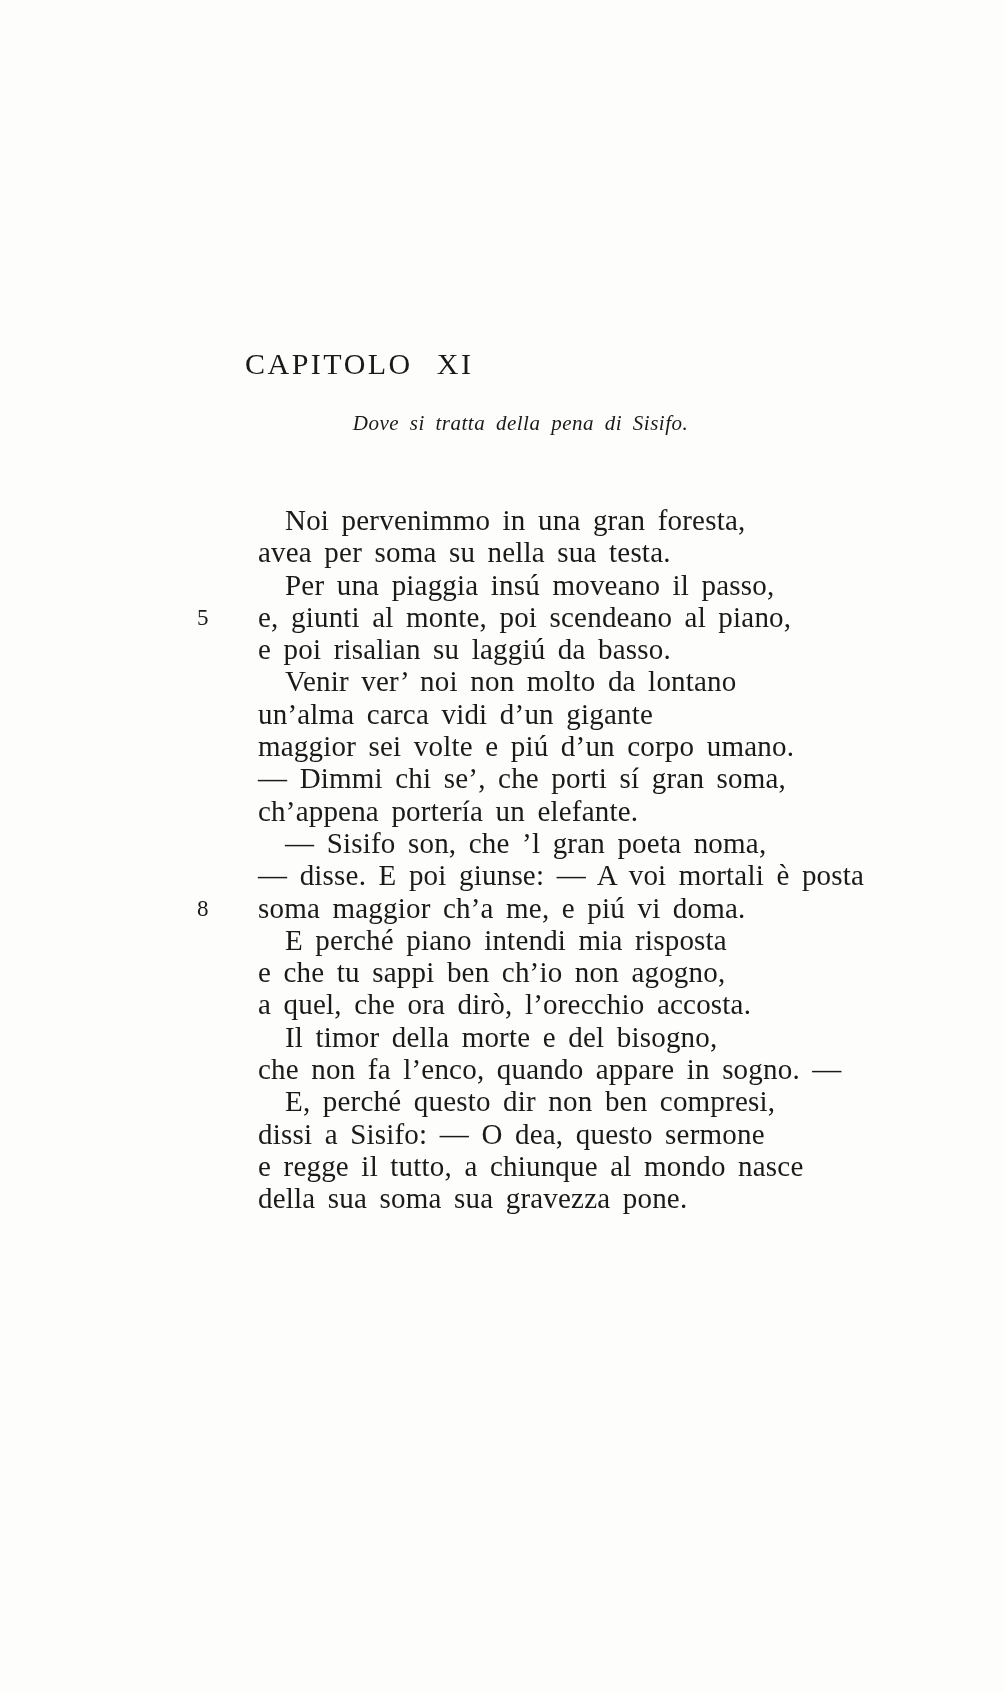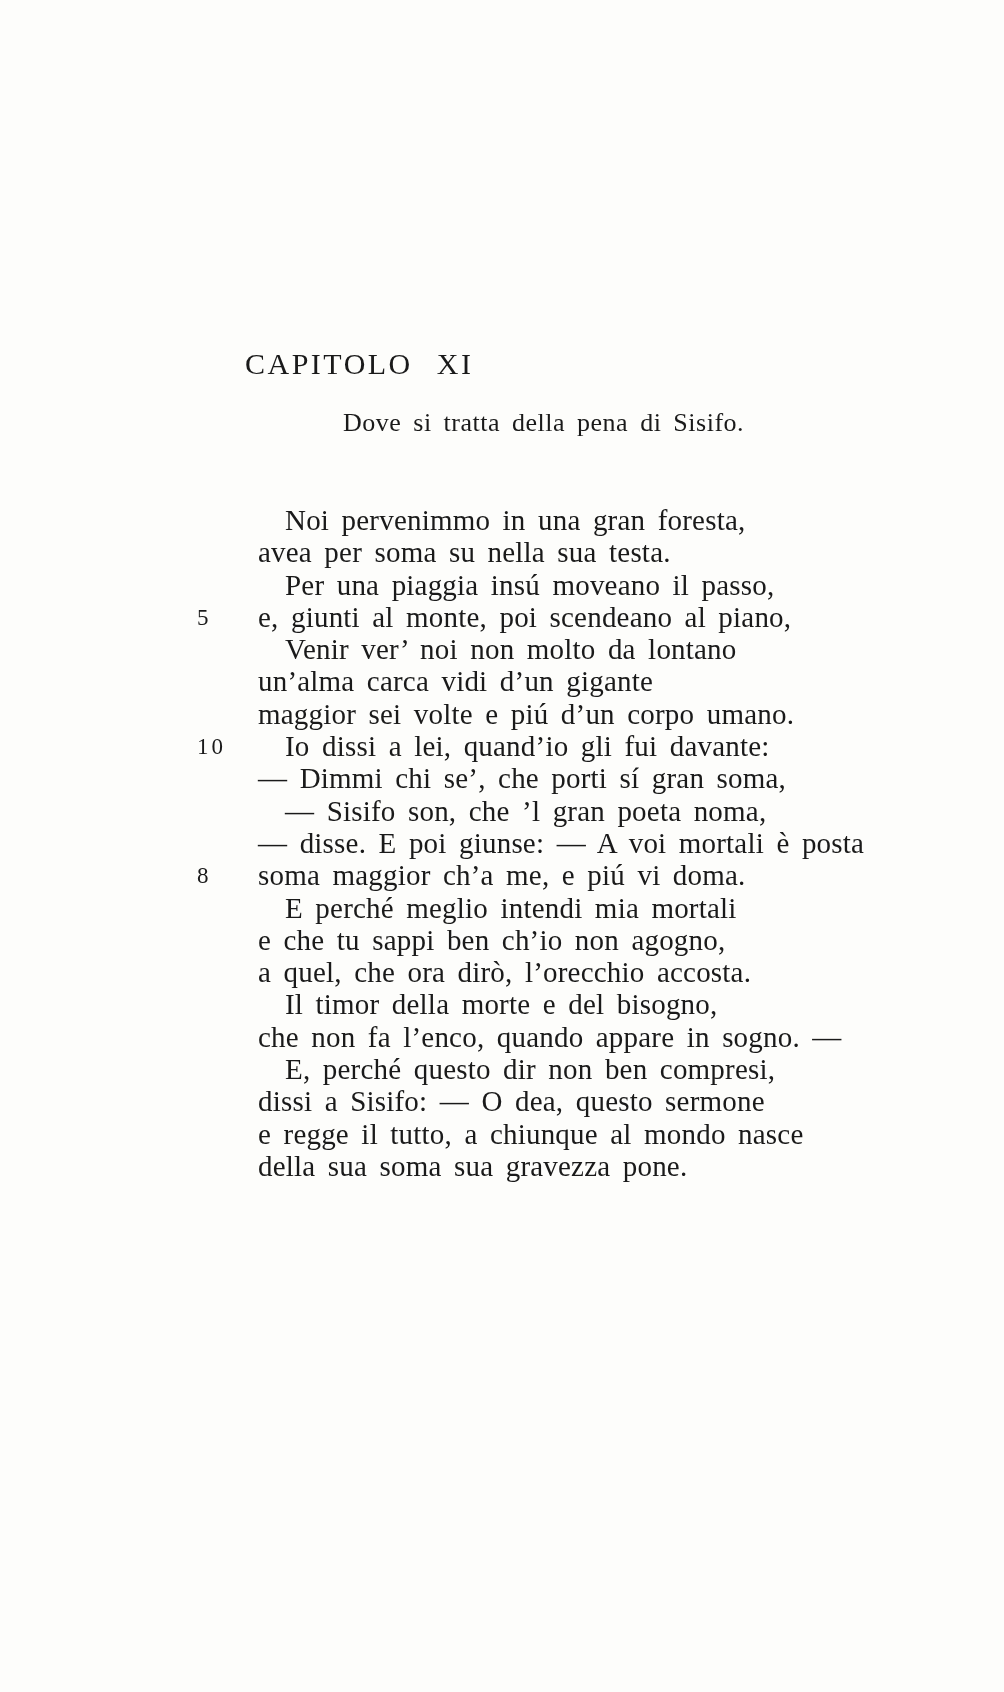--- a/index.html
+++ b/index.html
@@ -27,28 +27,29 @@
     text-align: left;
     font-size: 30px;
     line-height: 32px;
     letter-spacing: 2.5px;
     word-spacing: 14px;
     white-space: nowrap;
   }
   .chapter-subtitle {
     position: absolute;
     top: 408px;
-    left: 251px;
+    left: 228px;
     width: 585px;
     text-align: center;
-    font-size: 26px;
+    font-size: 21px;
     line-height: 30px;
     letter-spacing: 0.5px;
     word-spacing: 5px;
     white-space: nowrap;
+    font-style: italic;
   }
   .poem {
     position: absolute;
     top: 504px;
     left: 11px;
     right: 0;
   }
   .verse-line {
     position: relative;
     height: 32.3px;
@@ -93,55 +94,59 @@
         <span class="line-text">avea per soma su nella sua testa.</span>
       </div>
       <div class="verse-line indented">
         <span class="line-number"></span>
         <span class="line-text">Per una piaggia insú moveano il passo,</span>
       </div>
       <div class="verse-line">
         <span class="line-number">5</span>
         <span class="line-text">e, giunti al monte, poi scendeano al piano,</span>
       </div>
+      <div class="verse-line">
+        <span class="line-number"></span>
+        <span class="line-text">e poi risalian su laggiú da basso.</span>
+      </div>
       <div class="verse-line indented">
         <span class="line-number"></span>
         <span class="line-text">Venir ver’ noi non molto da lontano</span>
       </div>
       <div class="verse-line">
         <span class="line-number"></span>
         <span class="line-text">un’alma carca vidi d’un gigante</span>
       </div>
       <div class="verse-line">
         <span class="line-number"></span>
         <span class="line-text">maggior sei volte e piú d’un corpo umano.</span>
       </div>
-      <div class="verse-line indented">
-        <span class="line-number">10</span>
-        <span class="line-text">Io dissi a lei, quand’io gli fui davante:</span>
+      <div class="verse-line">
+        <span class="line-number"></span>
+        <span class="line-text">— Dimmi chi se’, che porti sí gran soma,</span>
       </div>
       <div class="verse-line">
         <span class="line-number"></span>
-        <span class="line-text">— Dimmi chi se’, che porti sí gran soma,</span>
+        <span class="line-text">ch’appena portería un elefante.</span>
       </div>
       <div class="verse-line indented">
         <span class="line-number"></span>
         <span class="line-text">— Sisifo son, che ’l gran poeta noma,</span>
       </div>
       <div class="verse-line">
         <span class="line-number"></span>
         <span class="line-text">— disse. E poi giunse: — A voi mortali è posta</span>
       </div>
       <div class="verse-line">
         <span class="line-number">8</span>
         <span class="line-text">soma maggior ch’a me, e piú vi doma.</span>
       </div>
       <div class="verse-line indented">
         <span class="line-number"></span>
-        <span class="line-text">E perché meglio intendi mia mortali</span>
+        <span class="line-text">E perché piano intendi mia risposta</span>
       </div>
       <div class="verse-line">
         <span class="line-number"></span>
         <span class="line-text">e che tu sappi ben ch’io non agogno,</span>
       </div>
       <div class="verse-line">
         <span class="line-number"></span>
         <span class="line-text">a quel, che ora dirò, l’orecchio accosta.</span>
       </div>
       <div class="verse-line indented">

